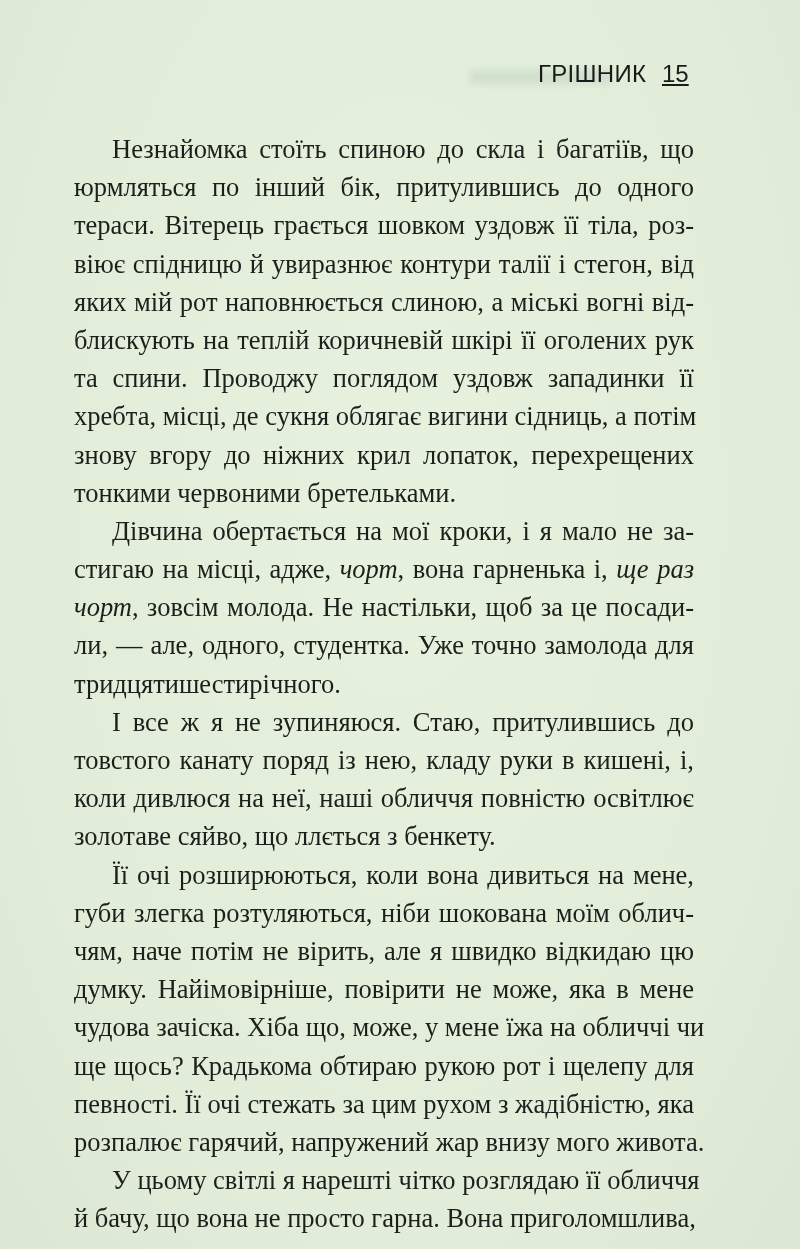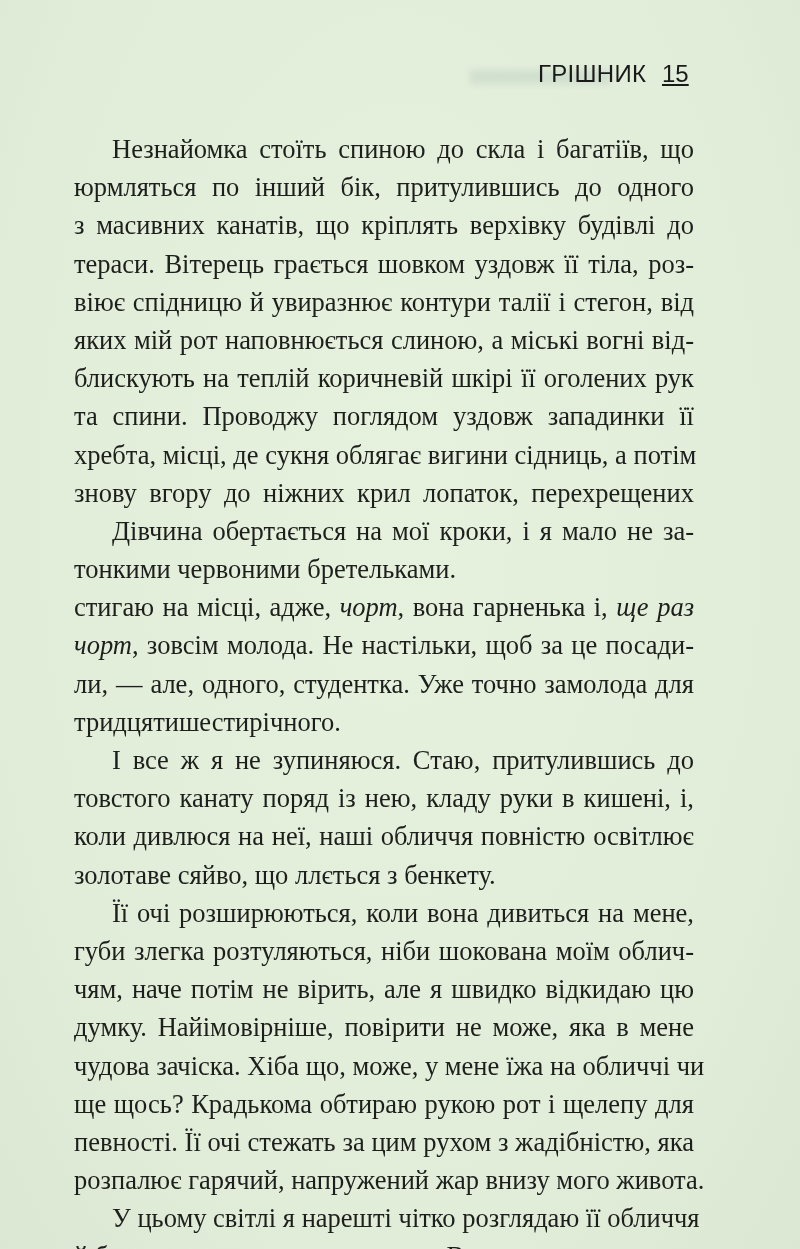--- a/index.html
+++ b/index.html
@@ -43,31 +43,30 @@
 
 <div class="header">
   <div class="ghost"></div>
   <span class="running-title">ГРІШНИК</span>
   <span class="page-number">15</span>
 </div>
 
 <div class="body-text">
   <div class="line indent">Незнайомка стоїть спиною до скла і багатіїв, що</div>
   <div class="line">юрмляться по інший бік, притулившись до одного</div>
-  <div class="line">з масивних канатів, що кріплять верхівку будівлі до</div>
   <div class="line">тераси. Вітерець грається шовком уздовж її тіла, роз-</div>
   <div class="line">віює спідницю й увиразнює контури талії і стегон, від</div>
   <div class="line">яких мій рот наповнюється слиною, а міські вогні від-</div>
   <div class="line">блискують на теплій коричневій шкірі її оголених рук</div>
   <div class="line">та спини. Проводжу поглядом уздовж западинки її</div>
   <div class="line">хребта, місці, де сукня облягає вигини сідниць, а потім</div>
   <div class="line">знову вгору до ніжних крил лопаток, перехрещених</div>
+  <div class="line last">тонкими червоними бретельками.</div>
+
   <div class="line indent">Дівчина обертається на мої кроки, і я мало не за-</div>
-
-  <div class="line last">тонкими червоними бретельками.</div>
   <div class="line"><span>стигаю на місці, адже, </span><em>чорт</em><span>, вона гарненька і, </span><em>ще раз</em></div>
   <div class="line"><em>чорт</em><span>, зовсім молода. Не настільки, щоб за це посади-</span></div>
   <div class="line">ли, — але, одного, студентка. Уже точно замолода для</div>
   <div class="line last">тридцятишестирічного.</div>
 
   <div class="line indent">І все ж я не зупиняюся. Стаю, притулившись до</div>
   <div class="line">товстого канату поряд із нею, кладу руки в кишені, і,</div>
   <div class="line">коли дивлюся на неї, наші обличчя повністю освітлює</div>
   <div class="line last">золотаве сяйво, що ллється з бенкету.</div>
 

